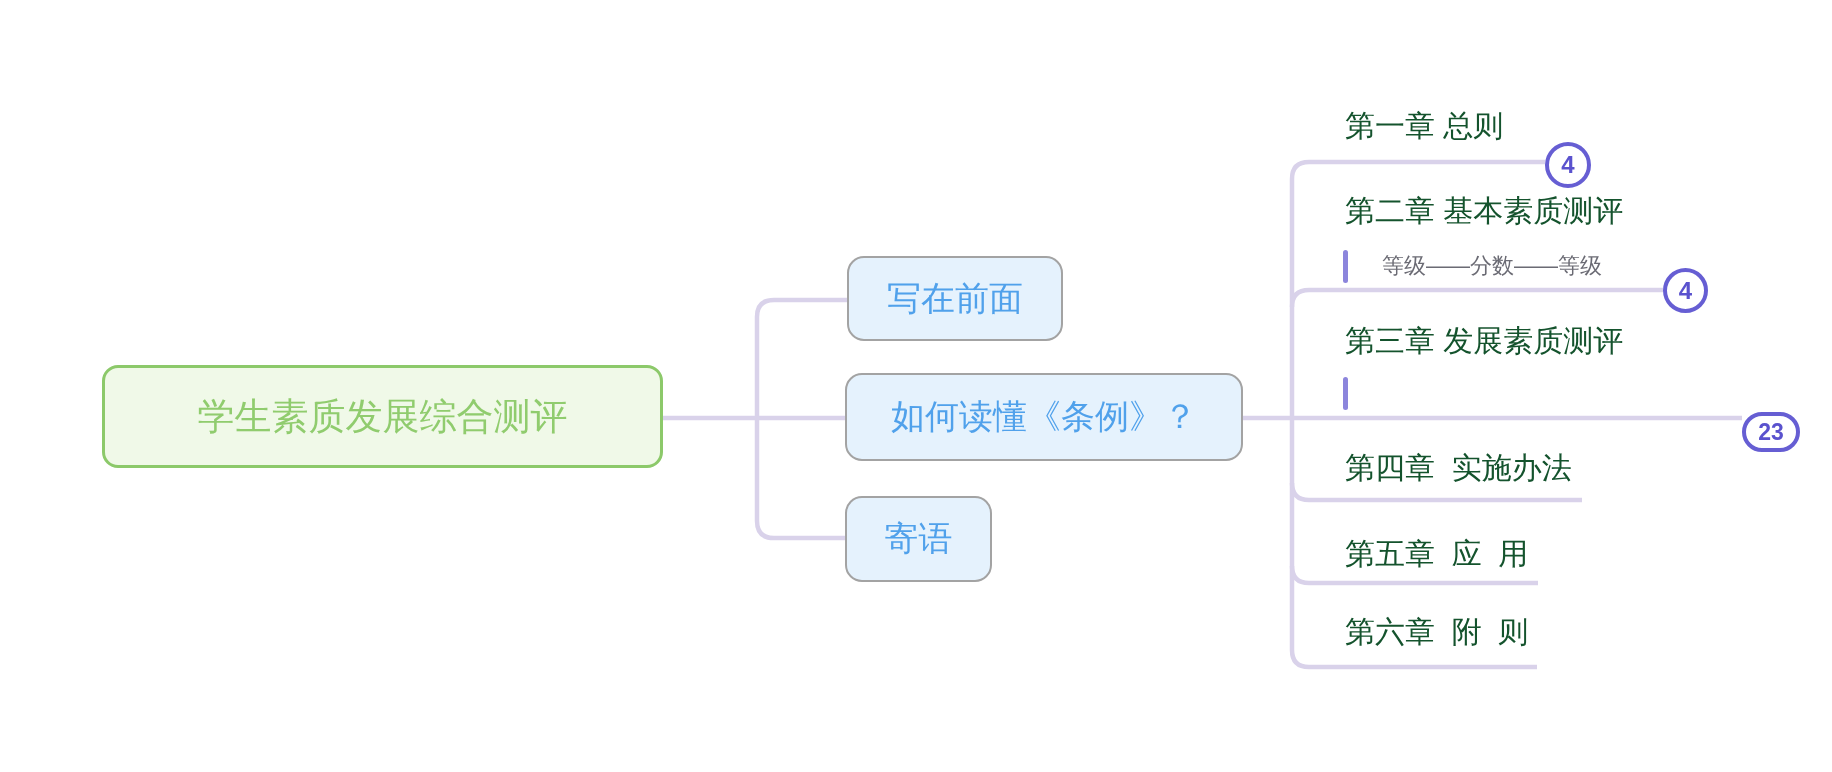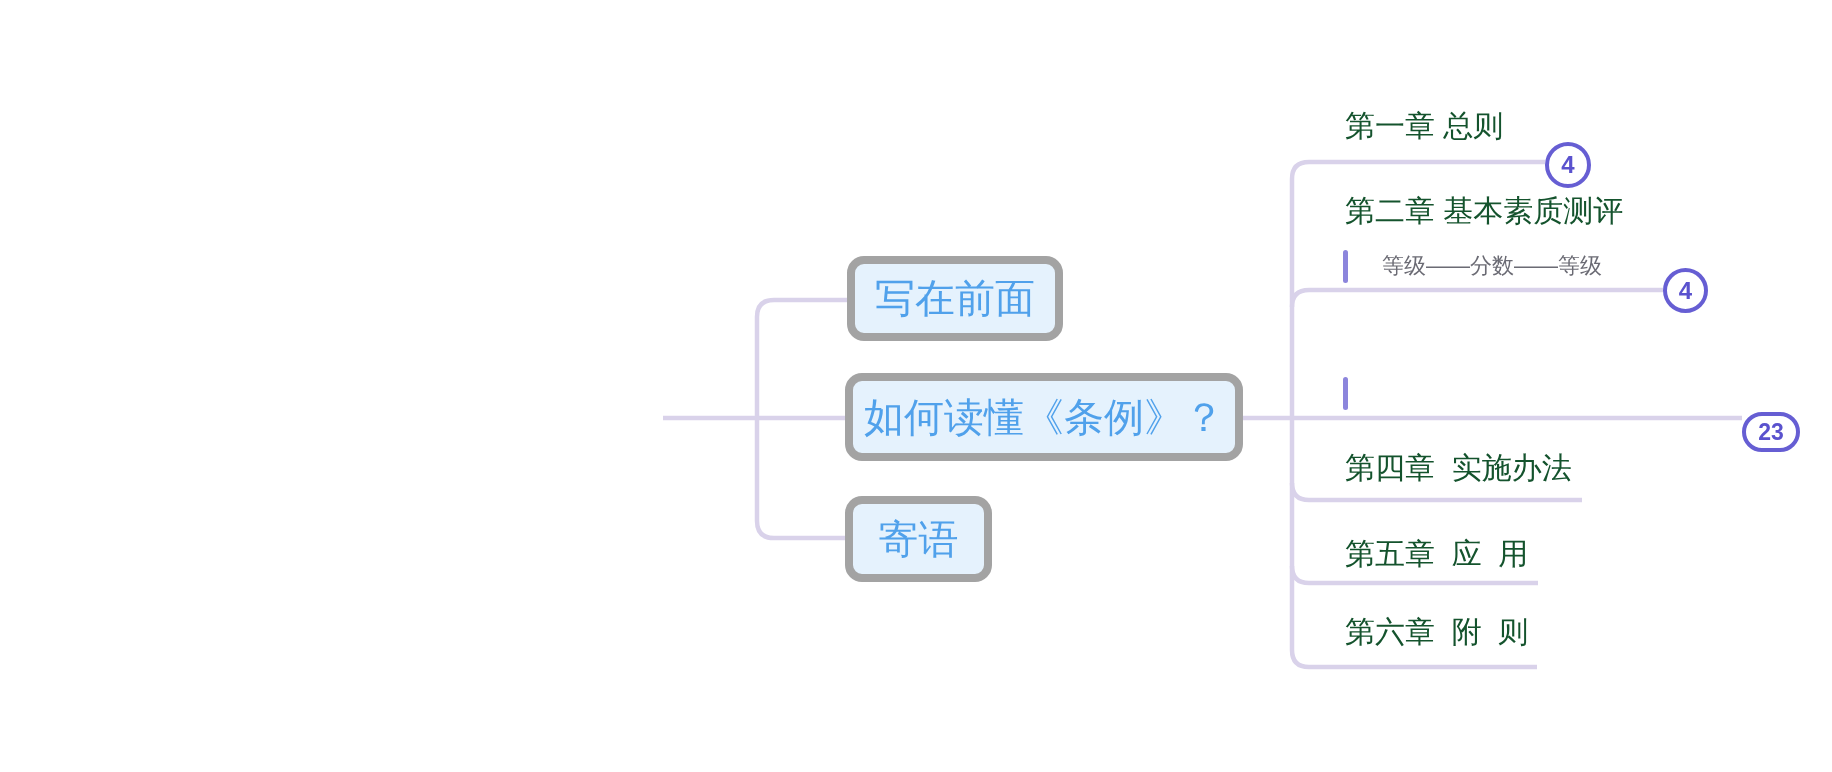--- a/index.html
+++ b/index.html
@@ -26,24 +26,24 @@
   .root-topic {
     left: 102px; top: 365px; width: 561px; height: 103px;
     background: #F0F9E8;
     border: 3px solid #8CC96A;
     border-radius: 16px;
     color: #90CC6E;
     font-size: 37px;
   }
   .blue-topic {
     background: #E5F2FD;
-    border: 8px solid #a3a3a3;
+    border: 2px solid #a3a3a3;
     border-radius: 17px;
     color: #50A1EB;
-    font-size: 40px;
+    font-size: 34px;
   }
   #node-preface   { left: 847px; top: 256px; width: 216px; height: 85px; }
   #node-howtoread { left: 845px; top: 373px; width: 398px; height: 88px; }
   #node-message   { left: 845px; top: 496px; width: 147px; height: 86px; }
 
   .chapter {
     position: absolute;
     left: 1345px;
     height: 30px;
     line-height: 30px;
@@ -107,34 +107,36 @@
   <svg id="edges" viewBox="0 0 1832 772" xmlns="http://www.w3.org/2000/svg">
     <path d="M 663 418 H 845"></path>
     <path d="M 847 300 H 774 Q 757 300 757 317 V 521 Q 757 538 774 538 H 845"></path>
     <path d="M 1243 418 H 1742"></path>
     <path d="M 1545 162 H 1309 Q 1292 162 1292 179 V 650 Q 1292 667 1309 667 H 1537"></path>
     <path d="M 1292 307 Q 1292 290 1309 290 H 1663"></path>
     <path d="M 1292 483 Q 1292 500 1309 500 H 1582"></path>
     <path d="M 1292 566 Q 1292 583 1309 583 H 1538"></path>
   </svg>
 
+  <div class="topic root-topic" id="node-root">学生素质发展综合测评</div>
 
   <div class="topic blue-topic" id="node-preface">写在前面</div>
 
   <div class="topic blue-topic" id="node-howtoread">如何读懂《条例》？</div>
 
   <div class="topic blue-topic" id="node-message">寄语</div>
 
   <div class="chapter" id="ch1">第一章 总则</div>
 
   <div class="chapter" id="ch2">第二章 基本素质测评</div>
 
   <div class="note-bar" id="note1-bar"></div>
   <div class="note-text" id="note1-text">等级——分数——等级</div>
 
+  <div class="chapter" id="ch3">第三章 发展素质测评</div>
 
   <div class="note-bar" id="note2-bar"></div>
 
   <div class="chapter" id="ch4">第四章  实施办法</div>
 
   <div class="chapter" id="ch5">第五章  应  用</div>
 
   <div class="chapter" id="ch6">第六章  附  则</div>
 
   <div class="badge" id="badge-ch1">4</div>

